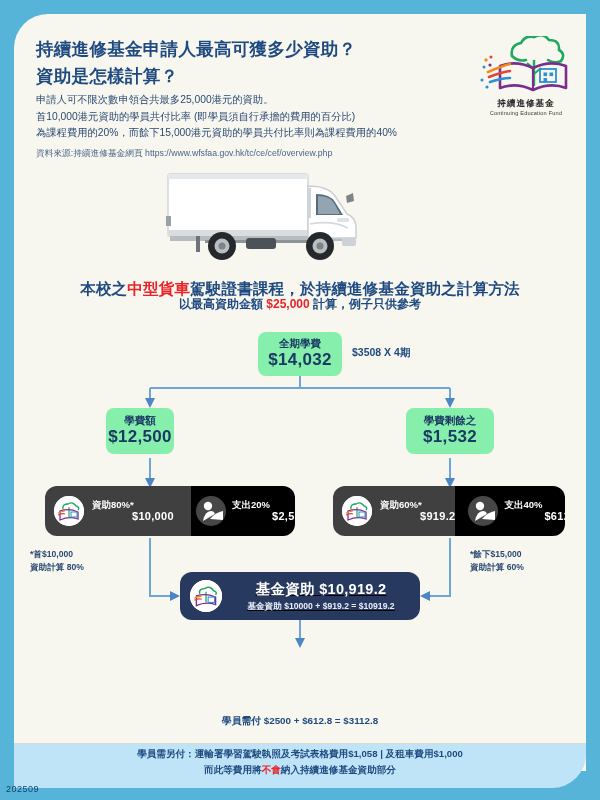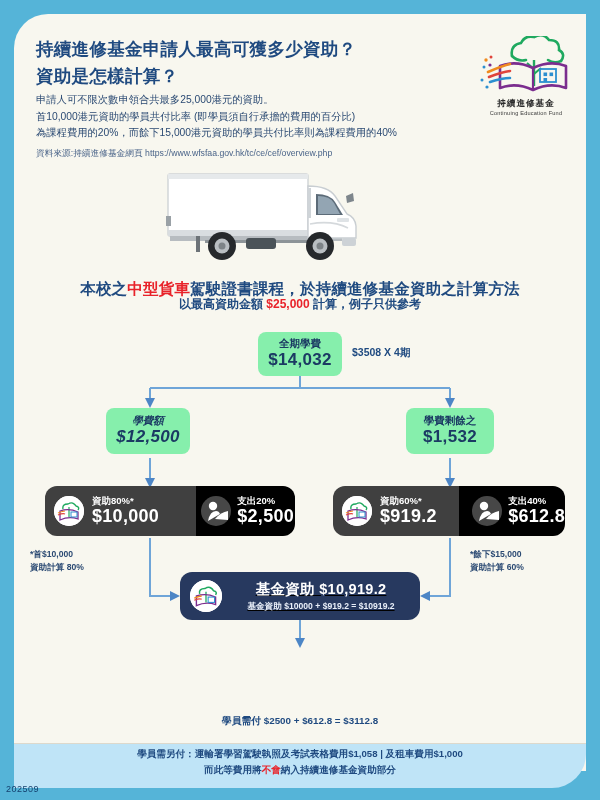--- a/index.html
+++ b/index.html
@@ -83,21 +83,21 @@
   .note-side{
     position:absolute;font-size:10.5px;font-weight:bold;color:#1f4a80;
   }
 
   
   .bar{position:absolute;height:50px;border-radius:12px;overflow:hidden;display:flex;}
   .bar .dark{background:#404040;display:flex;align-items:center;}
   .bar .lite{background:#000000;display:flex;align-items:center;}
   .bar .txt{color:#fff;line-height:1.18;}
   .bar .txt .t1{font-size:9.5px;font-weight:bold;}
-  .bar .txt .t2{font-size:18px;font-weight:bold;letter-spacing:.3px;}
+  .bar .txt .t2{font-size:11px;font-weight:bold;letter-spacing:.3px;margin-left:40px;}
 
   .ficon{width:30px;height:30px;border-radius:50%;background:#fff;flex:0 0 auto;}
   .picon{width:32px;height:32px;flex:0 0 auto;}
 
   .sidenote{position:absolute;font-size:8.6px;color:#2b4a73;line-height:1.5;font-weight:bold;}
 
   
   .fundbox{
     position:absolute;left:180px;top:572px;width:240px;height:48px;
     background:#27395f;border-radius:12px;display:flex;align-items:center;text-decoration:underline;
@@ -253,21 +253,21 @@
       <polygon points="300,648 295,638 305,638"></polygon>
     </g>
   </svg>
 
   <div class="lb" style="left:258px;top:332px;width:84px;height:44px;">
     <div class="cap">全期學費</div>
     <div class="amt">$14,032</div>
   </div>
   <div class="note-side" style="left:352px;top:346px;">$3508 X 4期</div>
 
-  <div class="lb" style="left:106px;top:408px;width:84px;height:46px;font-style:italic;">
+  <div class="lb" style="left:106px;top:408px;width:68px;height:46px;">
     <div class="cap">學費額</div>
     <div class="amt">$12,500</div>
   </div>
 
   <div class="lb" style="left:406px;top:408px;width:88px;height:46px;">
     <div class="cap">學費剩餘之</div>
     <div class="amt">$1,532</div>
   </div>
 
   <div class="bar" style="left:45px;top:486px;width:250px;">

